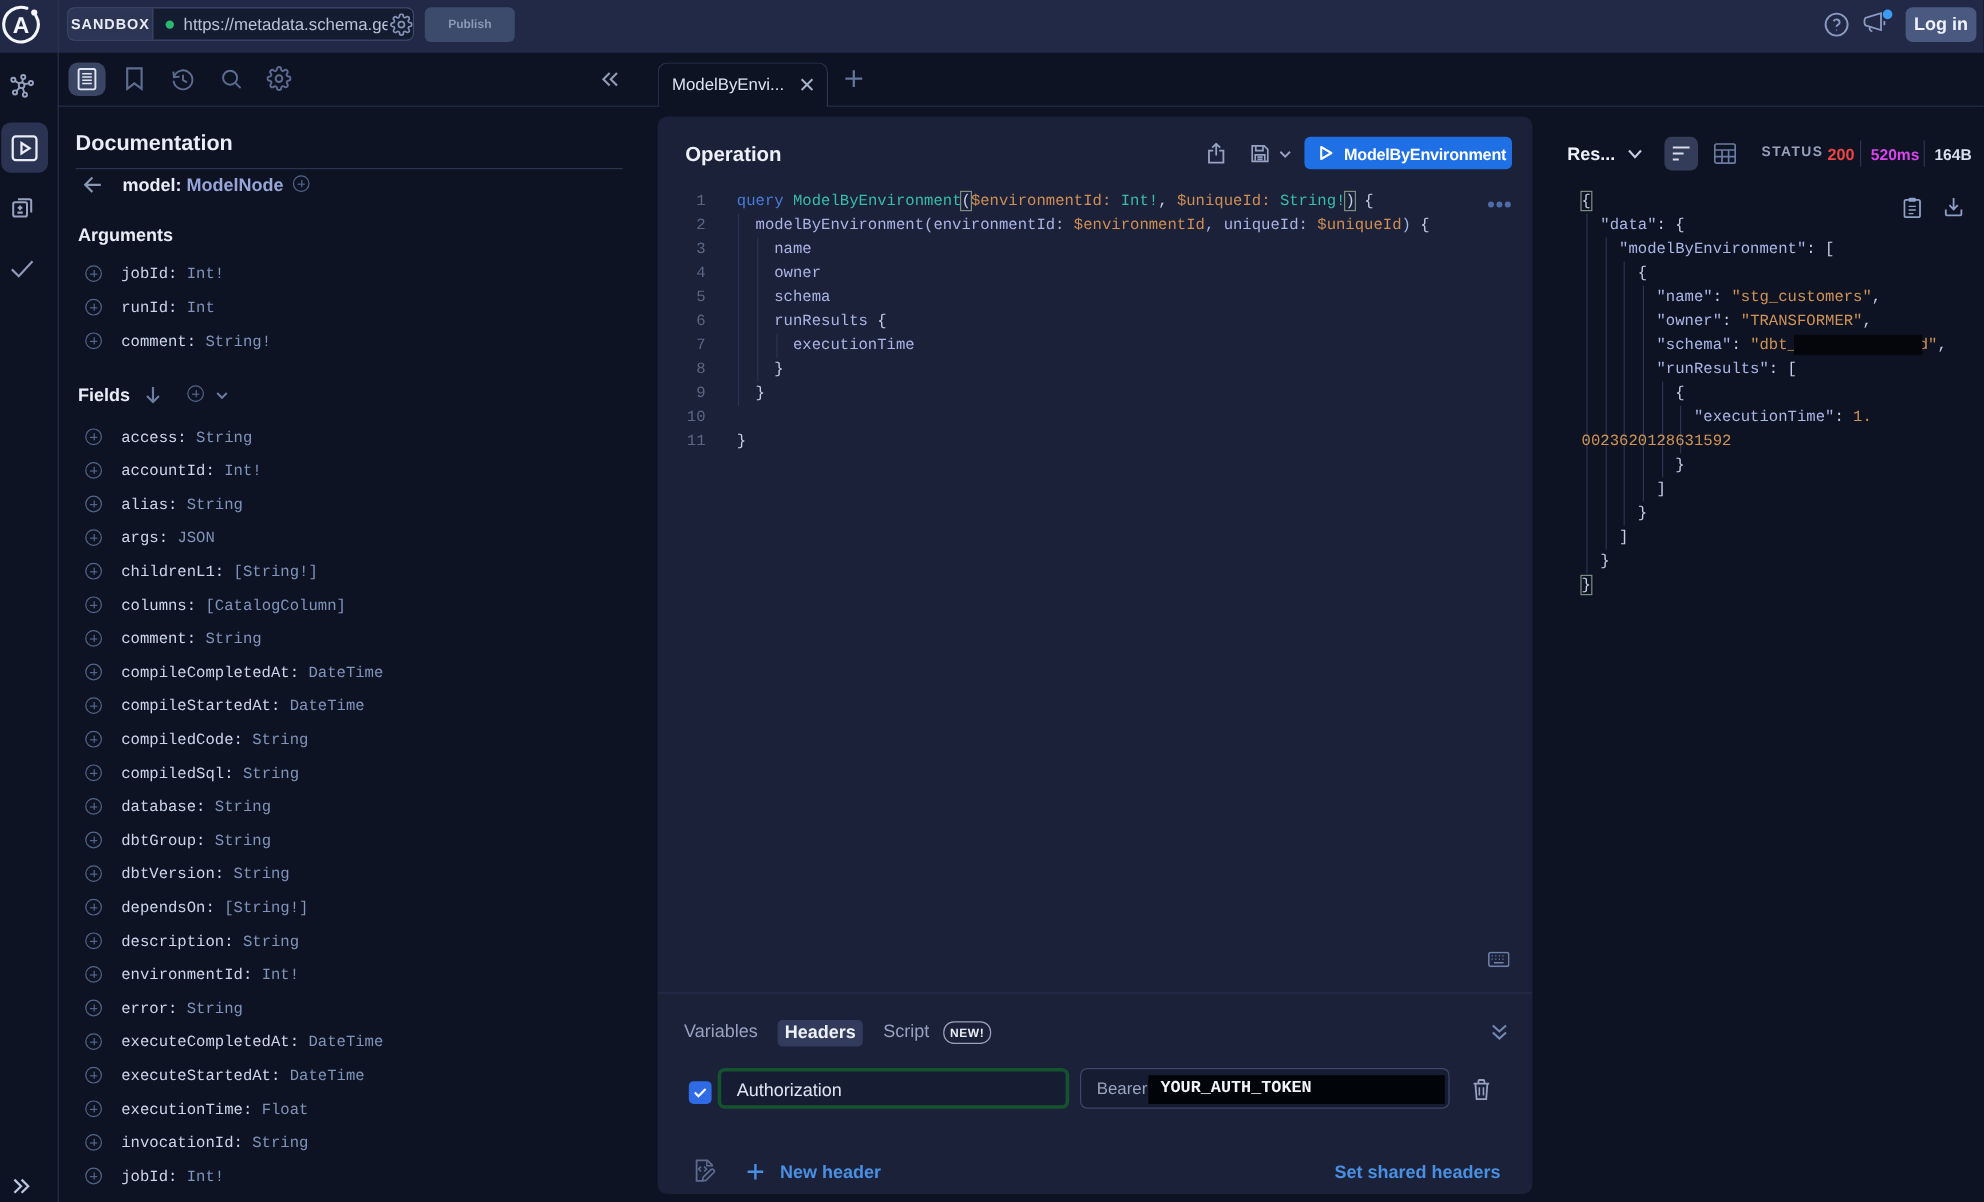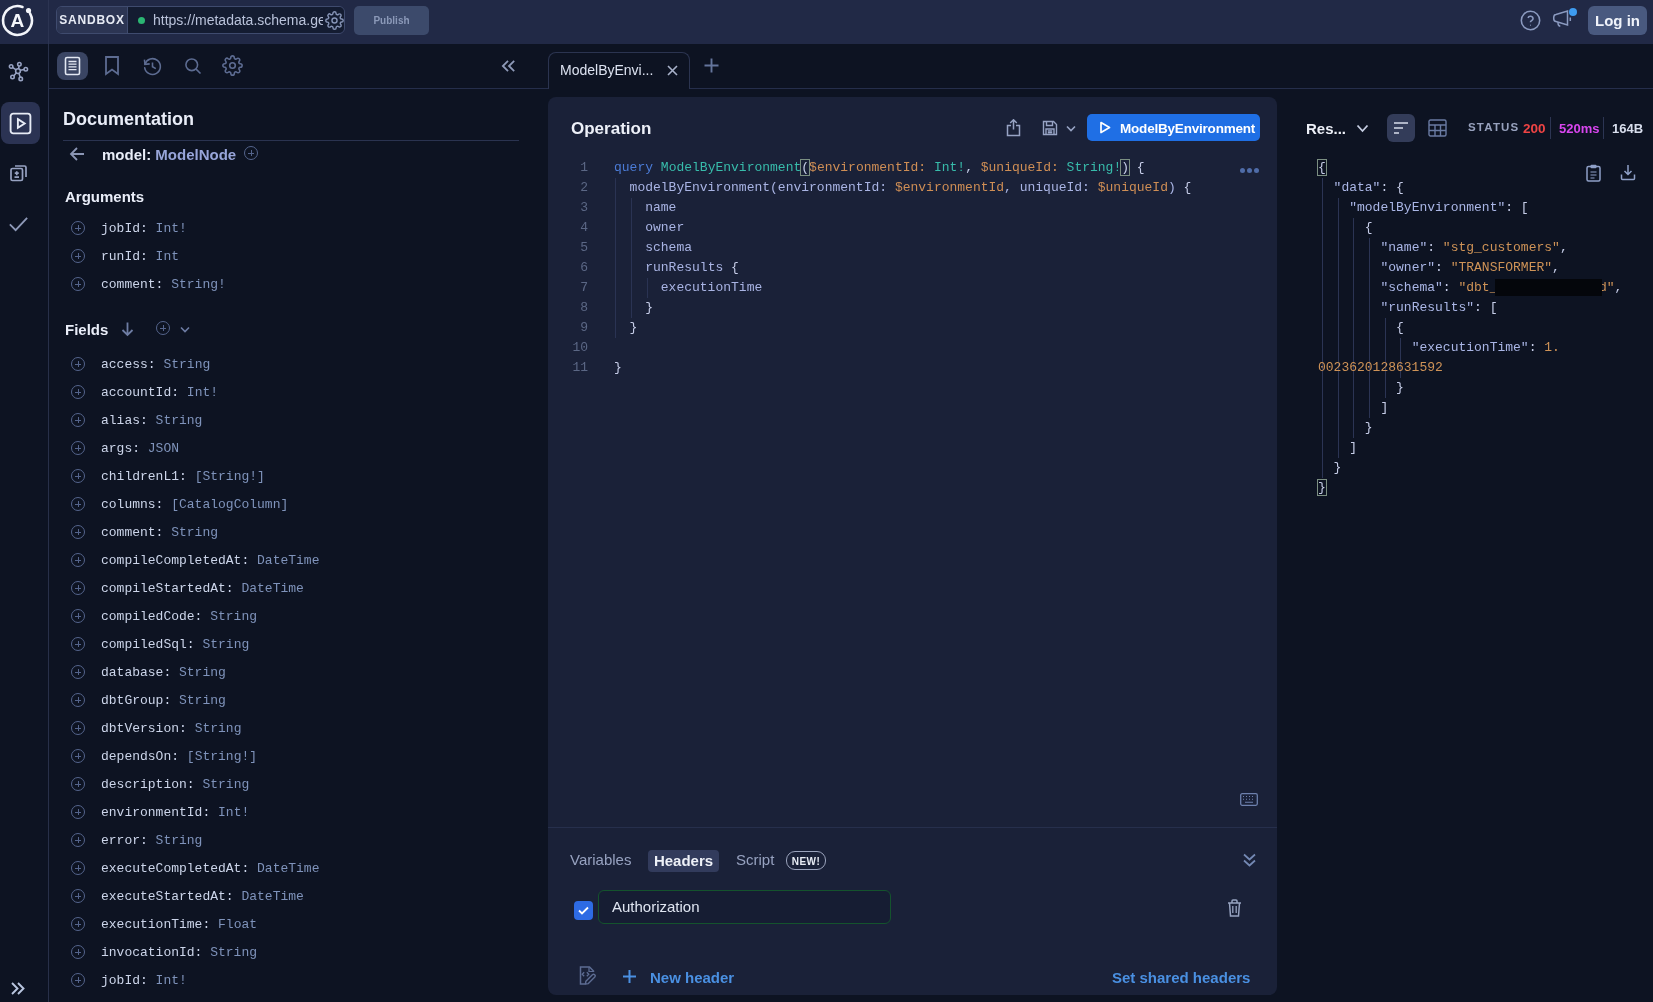--- a/index.html
+++ b/index.html
@@ -230,21 +230,26 @@
   <div class="abs" style="left:736px;top:851px;font-size:15px;color:#97a2c0;">Script</div>
   <div class="abs" style="left:786px;top:851px;width:40px;height:19px;border:1px solid #9aa3bc;border-radius:9px;color:#e8ecf4;font-size:10px;font-weight:bold;letter-spacing:0.5px;text-align:center;line-height:19px;">NEW!</div>
   <svg class="abs" style="left:1242px;top:852px;" width="15" height="16" viewBox="0 0 15 16" fill="none" stroke="#7489b4" stroke-width="1.7">
     <path d="M2 2.5 L7.5 7.5 L13 2.5 M2 8.5 L7.5 13.5 L13 8.5"></path>
   </svg>
 
   <div class="abs" style="left:574px;top:901px;width:19px;height:19px;background:#2e6be4;border-radius:4px;"></div>
   <svg class="abs" style="left:578px;top:906px;" width="11" height="9" viewBox="0 0 11 9" fill="none" stroke="#fff" stroke-width="1.8">
     <path d="M1 4.5 L4 7.5 L10 1.5"></path>
   </svg>
-  <div class="abs" style="left:598px;top:890px;width:293px;height:34px;border:1px solid #14532d;border-radius:6px;background:#161d33;color:#dfe5f1;font-size:15px;line-height:32px;padding-left:13px;">Authorization</div>
+  <div class="abs" style="left:598px;top:890px;width:293px;height:34px;border:3px solid #14532d;border-radius:6px;background:#161d33;color:#dfe5f1;font-size:15px;line-height:32px;padding-left:13px;">Authorization</div>
+  <div class="abs" style="left:900px;top:890px;width:308px;height:34px;border:1px solid #3c4769;border-radius:6px;background:#161d33;">
+    <span style="position:absolute;left:13px;top:0;line-height:33px;color:#9aa5c2;font-size:14px;">Bearer</span>
+    <div style="position:absolute;left:56px;top:5px;width:247px;height:24px;background:#010409;"></div>
+    <span class="mono" style="position:absolute;left:66px;top:0;line-height:33px;color:#f2f4f8;font-weight:bold;font-size:14px;">YOUR_AUTH_TOKEN</span>
+  </div>
   <svg class="abs" style="left:1227px;top:899px;" width="15" height="18" viewBox="0 0 15 18" fill="none" stroke="#97a3c0" stroke-width="1.5">
     <path d="M1 4 H14 M5 4 V2 a1 1 0 0 1 1-1 h3 a1 1 0 0 1 1 1 V4 M2.5 4 L3.5 17 H11.5 L12.5 4"></path>
     <path d="M5.8 7 V14 M9.2 7 V14" stroke-width="1.3"></path>
   </svg>
 
   <svg class="abs" style="left:579px;top:965px;" width="18" height="21" viewBox="0 0 18 21" fill="none" stroke="#5d6c92" stroke-width="1.5">
     <path d="M6.5 19 H1.5 V2 H10.5 L14.5 6 V7"></path>
     <path d="M10 2.2 V6.5 H14.3" stroke-width="1.2"></path>
     <path d="M5.2 7.2 L3.2 9.2 L5.2 11.2 M7.8 7.2 L9.8 9.2 L7.8 11.2" stroke-width="1.3"></path>
     <path d="M9.3 18.6 L15.8 12.1 A 1.7 1.7 0 0 0 13.4 9.7 L6.9 16.2 L6.4 19.1 Z" stroke-width="1.4" stroke-linejoin="round"></path>

